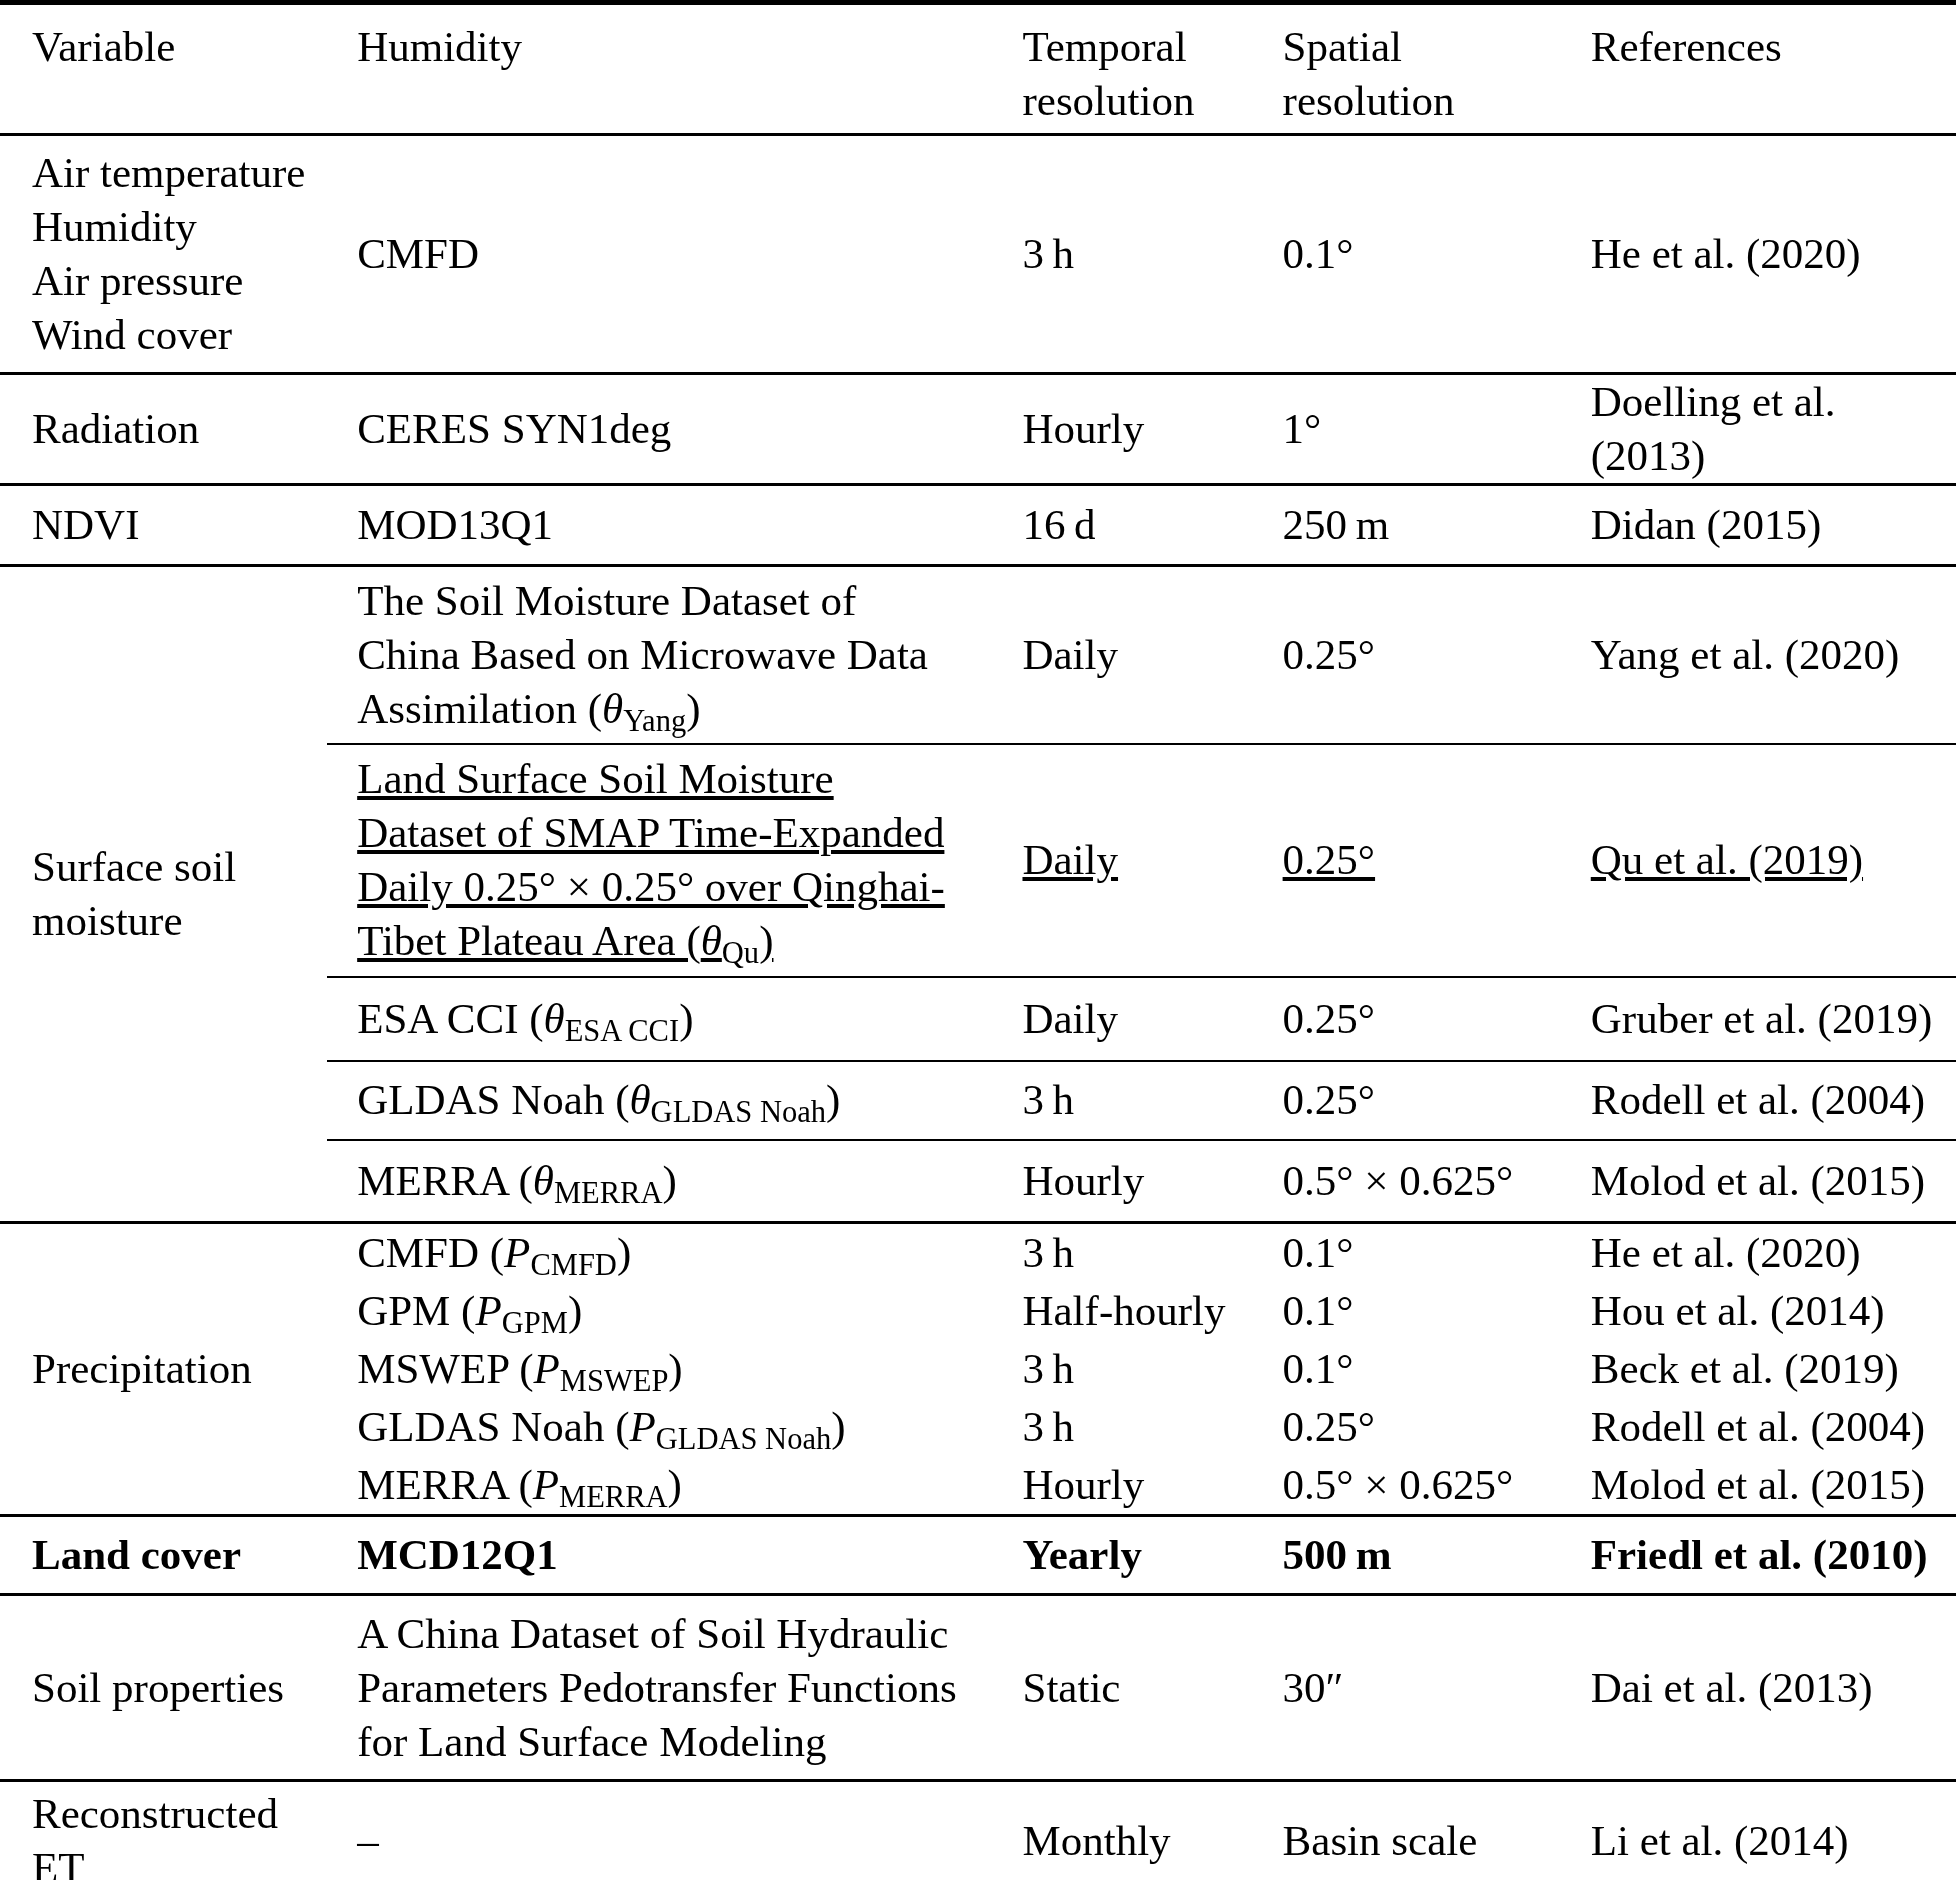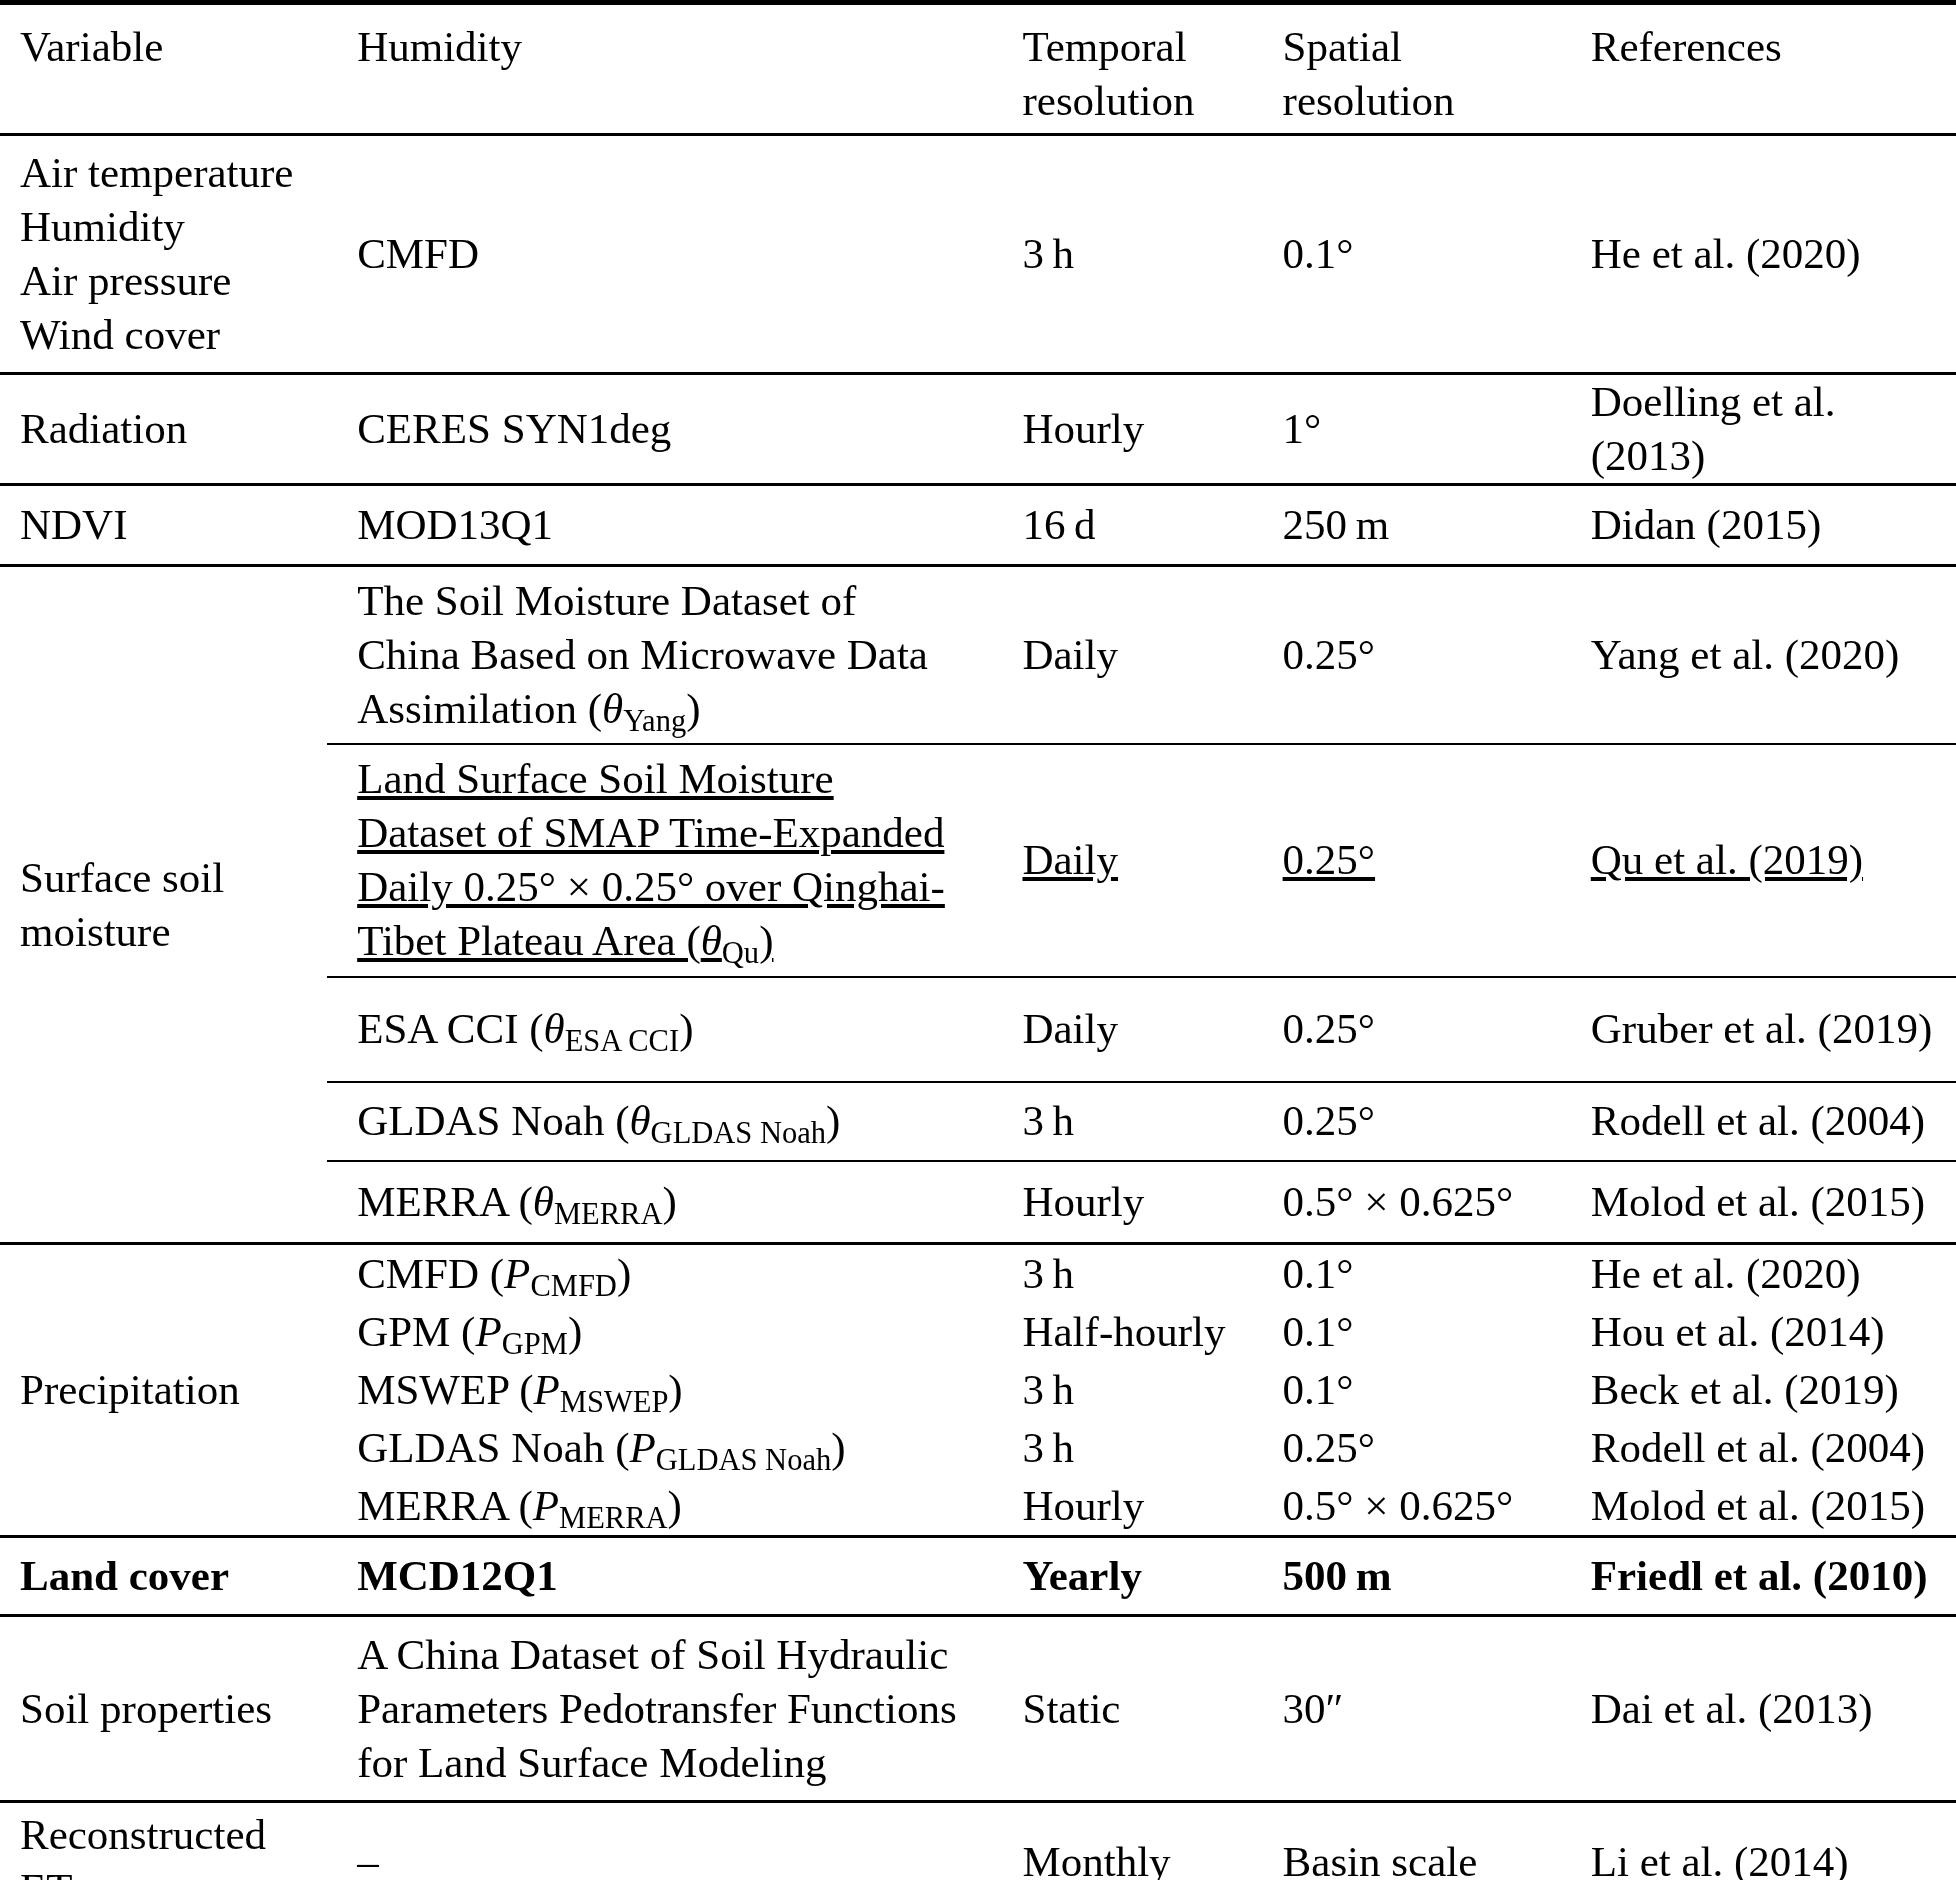--- a/index.html
+++ b/index.html
@@ -25,21 +25,21 @@
   col.col2 { width: 664px; }
   col.col3 { width: 260px; }
   col.col4 { width: 309px; }
   col.col5 { width: 395px; }
 
   td {
     padding: 0;
     vertical-align: middle;
     line-height: 54px;
   }
-  .c1 { padding-left: 20px; }
+  .c1 { padding-left: 32px; }
   .c2 { padding-left: 30px; }
   .c3 { padding-left: 31px; }
   .c4 { padding-left: 31px; }
   .c5 { padding-left: 30px; }
 
   thead td {
     vertical-align: top;
     padding-top: 15px;
   }
 
@@ -48,21 +48,21 @@
   
   td.subrule { border-top: 2.8px solid #000; }
 
   
   tr.r-head  { height: 132px; }
   tr.r-met   { height: 239px; margin-top: 44px; }
   tr.r-rad   { height: 79px; margin-left: 20px;  }
   tr.r-ndvi  { height: 81px;  }
   tr.r-yang  { height: 178px; }
   tr.r-qu    { height: 233px; text-decoration: underline; }
-  tr.r-esa   { height: 105px;  }
+  tr.r-esa   { height: 84px;  }
   tr.r-gldas { height: 79px;  }
   tr.r-merra { height: 83px;  }
   tr.r-prec  { height: 291px; }
   tr.r-lc    { height: 79px; font-weight: bold;  }
   tr.r-soil  { height: 186px; }
   tr.r-et    { height: 122px; }
 
   
   tr.r-prec td { line-height: 58px; }
 

